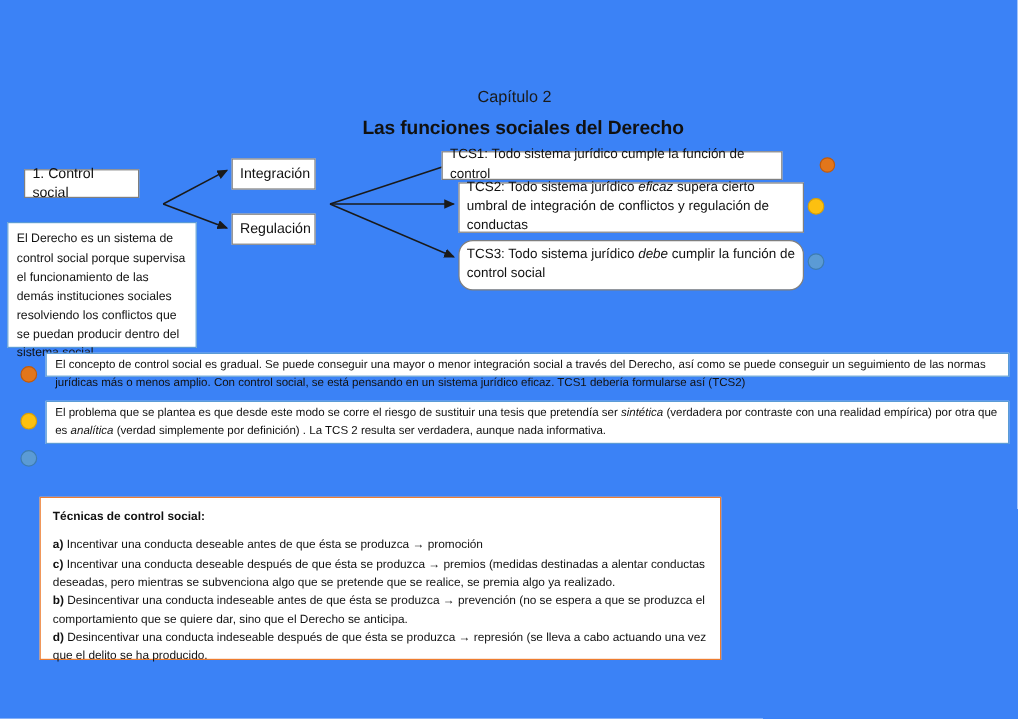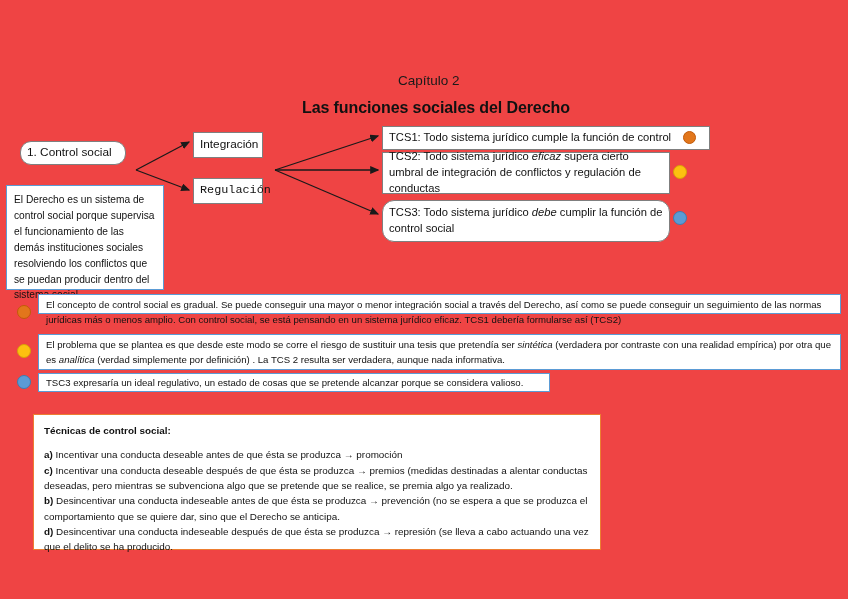--- a/index.html
+++ b/index.html
@@ -9,21 +9,21 @@
   }
   body {
     font-family: "Liberation Sans", sans-serif;
     color: #000000;
   }
   #canvas {
     position: relative;
     width: 848px;
     height: 599px;
     overflow: hidden;
-    background: #ef4444;
+    background: #3b82f6;
   }
   .abs { position: absolute; }
 
   
   #chapter-title {
     left: 398px;
     top: 73px;
     font-size: 13.5px;
     color: #1a1a1a;
     white-space: nowrap;
@@ -46,36 +46,34 @@
     display: flex;
     align-items: center;
     font-size: 11.5px;
     color: #111;
     line-height: 1.32;
   }
   .gbox.center { justify-content: flex-start; }
   .gbox .pad { padding: 0 6px; }
 
   #box-control-social {
-    left: 20px; top: 141px; width: 106px; height: 24px;
+    left: 20px; top: 141px; width: 96px; height: 24px;
     font-size: 11.8px;
-    border-radius: 11px;
   }
   #box-integracion {
     left: 193px; top: 132px; width: 70px; height: 26px;
     font-size: 11.8px;
   }
   #box-regulacion {
     left: 193px; top: 178px; width: 70px; height: 26px;
     font-size: 11.8px;
-    font-family: Liberation Mono, monospace;
   }
 
   #box-tcs1 {
-    left: 382px; top: 126px; width: 328px; height: 24px;
+    left: 368px; top: 126px; width: 284px; height: 24px;
   }
   #box-tcs2 {
     left: 382px; top: 152px; width: 288px; height: 42px;
   }
   #box-tcs3 {
     left: 382px; top: 200px; width: 288px; height: 42px; border-radius: 12px;
   }
   .tcsline { padding: 0 6px; font-size: 11.2px; line-height: 1.42; }
 
   
@@ -214,23 +212,20 @@
   <div class="abs bbox" id="note-1">
     <span>El concepto de control social es gradual. Se puede conseguir una mayor o menor integración social a través del Derecho, así como se puede conseguir un seguimiento de las normas jurídicas más o menos amplio. Con control social, se está pensando en un sistema jurídico eficaz. TCS1 debería formularse así (TCS2)</span>
   </div>
 
   <div class="abs dot gold" id="dot-note2"></div>
   <div class="abs bbox" id="note-2">
     <span>El problema que se plantea es que desde este modo se corre el riesgo de sustituir una tesis que pretendía ser </span><span class="em">sintética</span><span> (verdadera por contraste con una realidad empírica) por otra que es </span><span class="em">analítica</span><span> (verdad simplemente por definición) . La TCS 2 resulta ser verdadera, aunque nada informativa.</span>
   </div>
 
   <div class="abs dot blue" id="dot-note3"></div>
-  <div class="abs bbox" id="note-3">
-    <span>TSC3 expresaría un ideal regulativo, un estado de cosas que se pretende alcanzar porque se considera valioso.</span>
-  </div>
 
   <div class="abs" id="box-tecnicas">
     <div id="tecnicas-heading">Técnicas de control social:</div>
     <div class="tline"><b>a)</b><span> Incentivar una conducta deseable antes de que ésta se produzca → promoción</span></div>
     <div class="tline"><b>c)</b><span> Incentivar una conducta deseable después de que ésta se produzca → premios (medidas destinadas a alentar conductas deseadas, pero mientras se subvenciona algo que se pretende que se realice, se premia algo ya realizado.</span></div>
     <div class="tline"><b>b)</b><span> Desincentivar una conducta indeseable antes de que ésta se produzca → prevención (no se espera a que se produzca el comportamiento que se quiere dar, sino que el Derecho se anticipa.</span></div>
     <div class="tline"><b>d)</b><span> Desincentivar una conducta indeseable después de que ésta se produzca → represión (se lleva a cabo actuando una vez que el delito se ha producido.</span></div>
   </div>
 
 </div>

